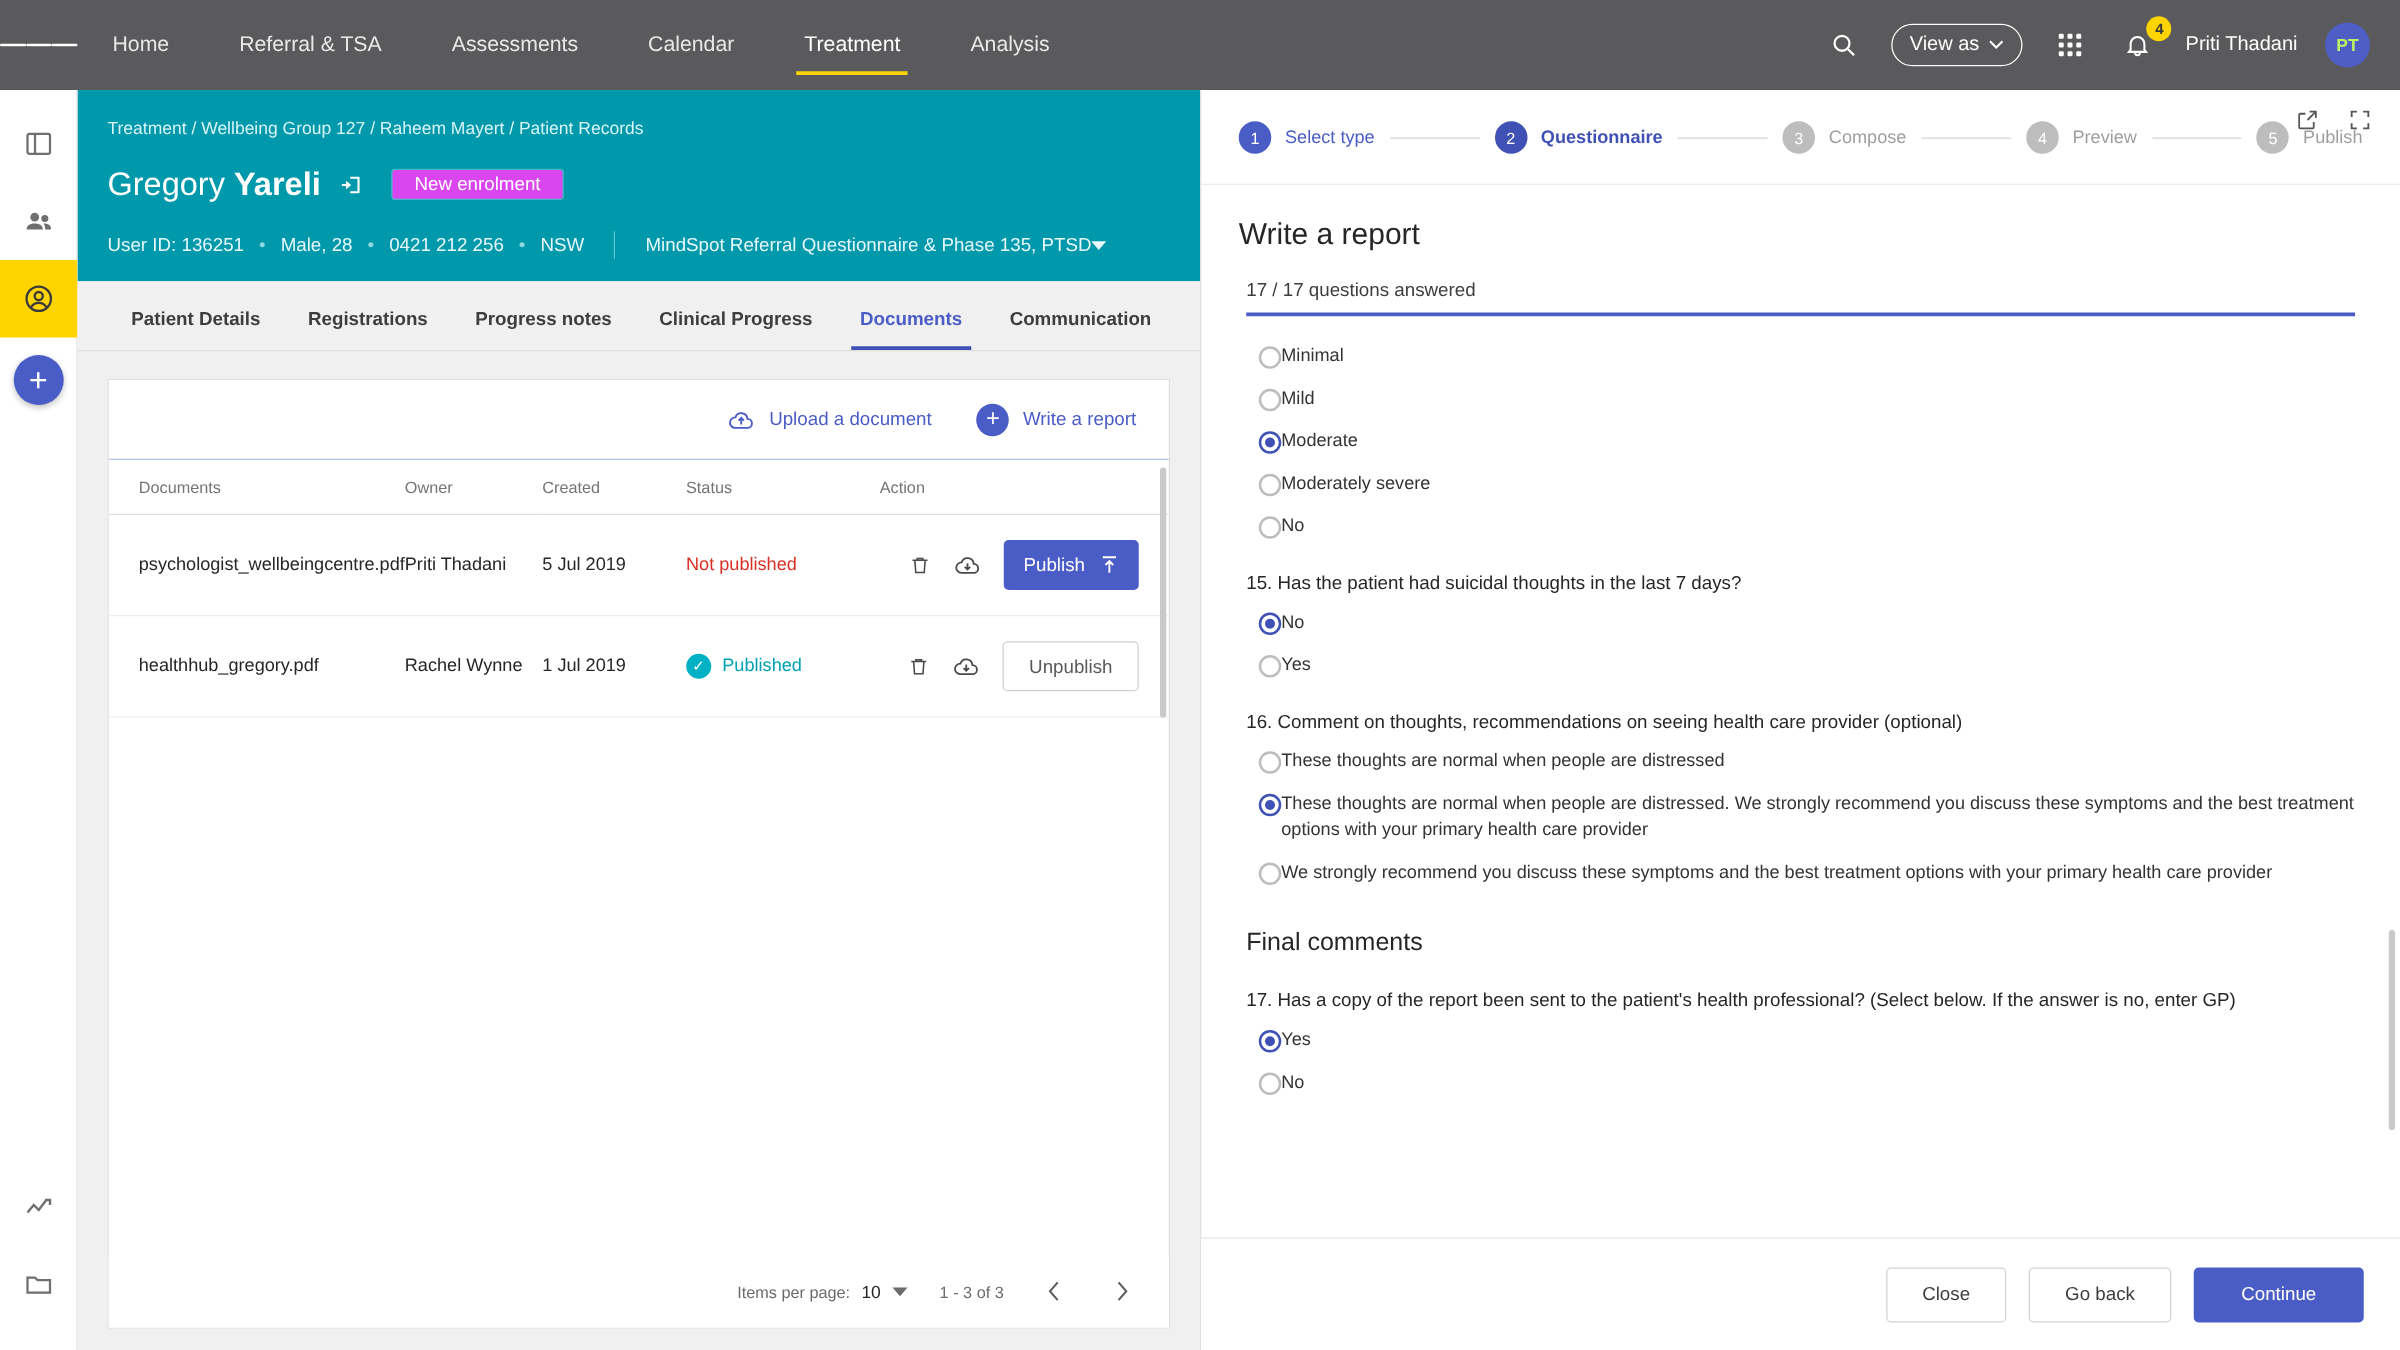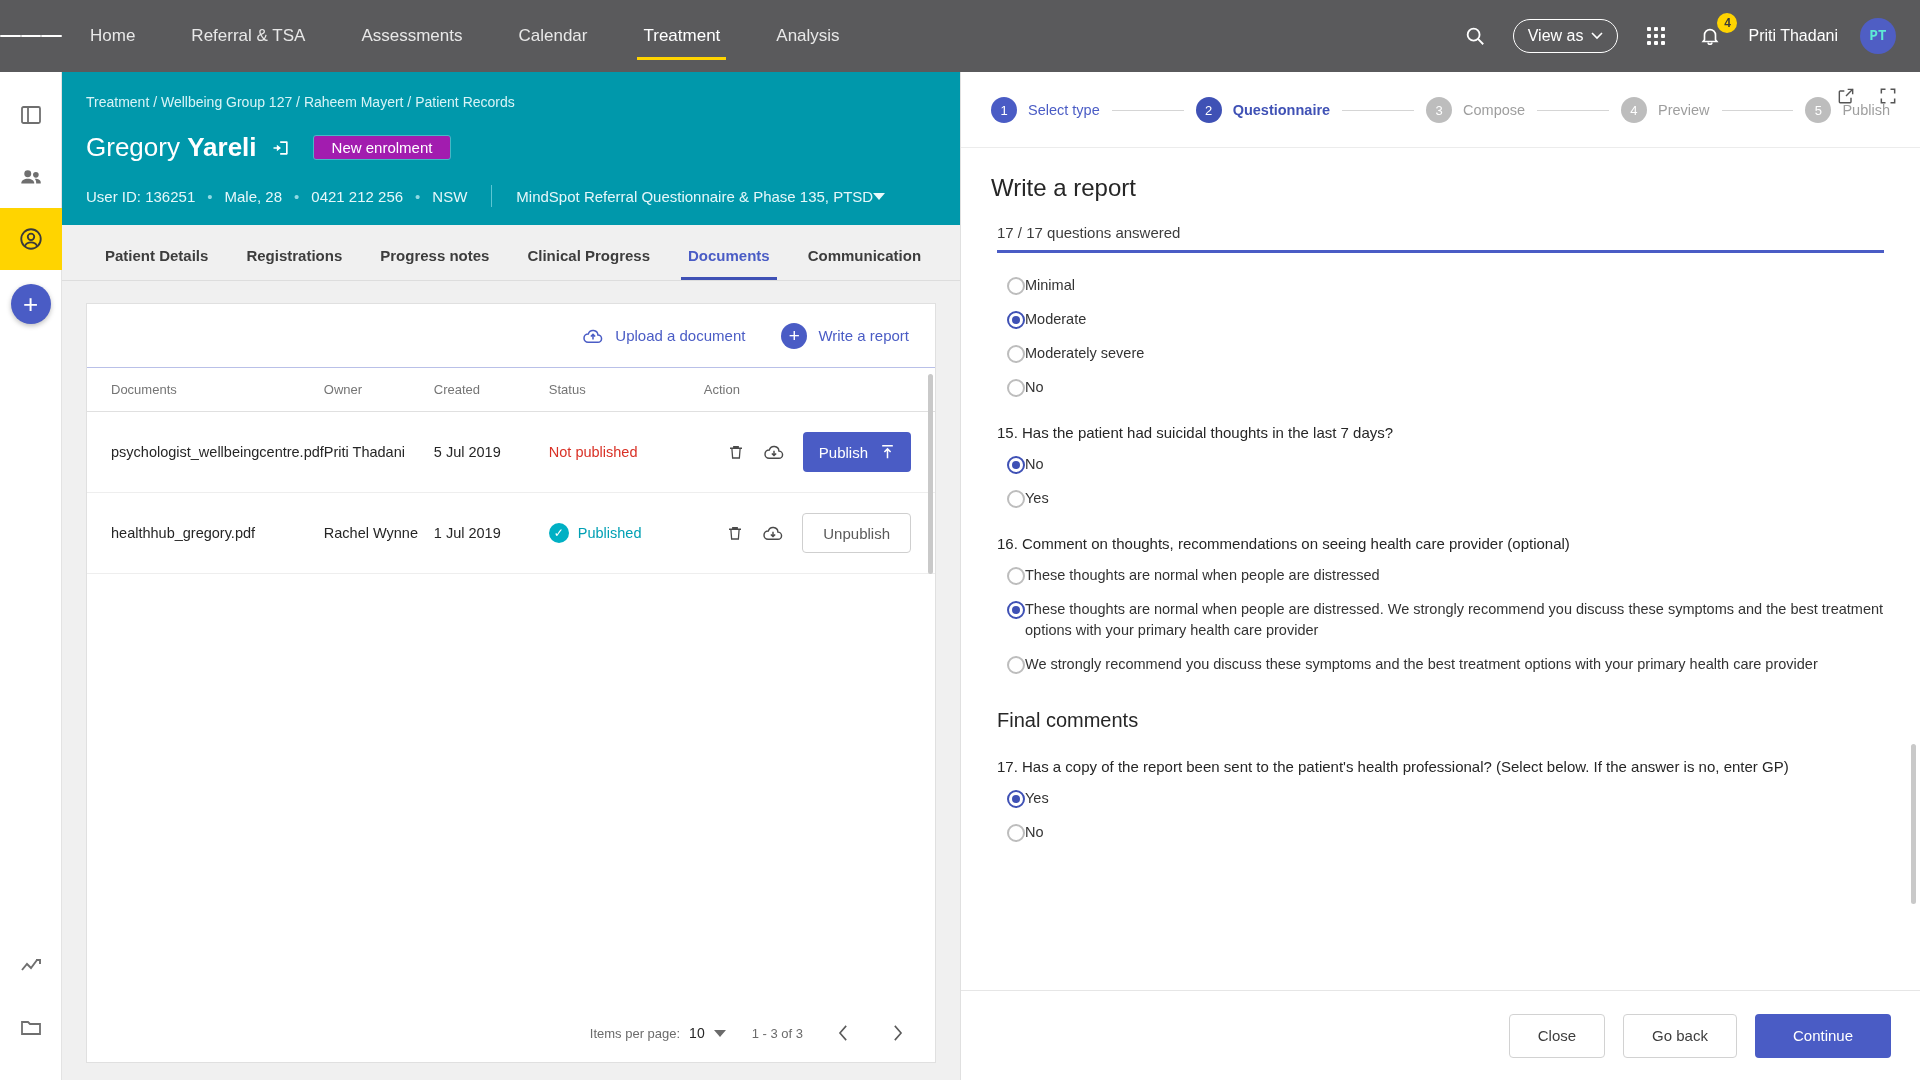--- a/index.html
+++ b/index.html
@@ -38,22 +38,22 @@
   .grid-icon { display:grid; grid-template-columns:repeat(3,4px); grid-gap:3px; }
   .grid-icon i { width:4px; height:4px; background:#fff; border-radius:1px; display:block;}
   .bell-wrap { position:relative; cursor:pointer;}
   .badge {
     position:absolute; top:-7px; right:-11px; min-width:20px; height:20px; border-radius:10px;
     background:#ffd400; color:#3a3a3a; font-size:12px; font-weight:bold;
     display:flex; align-items:center; justify-content:center; padding:0 4px;
   }
   .username { color:#fff; font-size:16px; white-space:nowrap; }
   .avatar {
-    width:36px; height:36px; border-radius:50%; background:#4f5ec4; color:#5eead4;
-    display:flex; align-items:center; justify-content:center; font-size:14px; font-weight:bold;font-family:Liberation Mono, monospace;
+    width:36px; height:36px; border-radius:50%; background:#4f5ec4; color:#bef264;
+    display:flex; align-items:center; justify-content:center; font-size:14px; font-weight:bold;
   }
 
   
   .rail {
     position:absolute; left:0; top:72px; width:62px; height:1008px;
     background:#ffffff; border-right:1px solid #e3e3e3;
     display:flex; flex-direction:column; align-items:center; padding-top:12px;
   }
   .rail-item {
     width:62px; height:62px; display:flex; align-items:center; justify-content:center;
@@ -72,21 +72,21 @@
     position:absolute; left:62px; top:72px; width:898px; height:1008px;
     background:#f0f0f0; overflow:hidden;
   }
   .patient-hero { background:#0098ab; padding:22px 24px 18px 24px; }
   .breadcrumb { color:#d8f4f7; font-size:14px; margin-bottom:22px; }
   .hero-row1 { display:flex; align-items:center; gap:14px; }
   .pname { color:#fff; font-size:26px; font-weight:400; }
   .pname b { font-weight:bold; }
   .login-icon { color:#fff; font-size:19px; cursor:pointer; display:flex; align-items:center;}
   .enrol-btn {
-    background:#a21caf; border:1px solid #46b8c5; color:#fff; font-size:15px;
+    background:#d946ef; border:1px solid #46b8c5; color:#fff; font-size:15px;
     padding:3px 18px; border-radius:3px; cursor:pointer; margin-left:8px;
   }
   .hero-row2 { display:flex; align-items:center; color:#e5f7fa; font-size:15px; margin-top:22px; gap:12px;}
   .hero-row2 .sep { color:#8fd9e3; }
   .hero-row2 .divider { width:1px; height:22px; background:#5cc6d3; margin:0 12px; }
   .qsel { display:flex; align-items:center; cursor:pointer;justify-content:space-between; }
   .caret-down { width:0;height:0;border-left:6px solid transparent;border-right:6px solid transparent;border-top:7px solid #eaf9fb;}
 
   
   .tabrow { display:flex; align-items:flex-end; background:#f0f0f0; padding:0 24px; height:56px; border-bottom:1px solid #ddd;font-weight:bold;}
@@ -506,20 +506,24 @@
 
     <div class="rp-body">
       <div class="ans-count">17 / 17 questions answered</div>
       <div class="progress"></div>
 
       <div class="opt">
         <span class="radio"></span>
         <span class="txt">Minimal</span>
       </div>
       <div class="opt">
+        <span class="radio"></span>
+        <span class="txt">Mild</span>
+      </div>
+      <div class="opt">
         <span class="radio sel"></span>
         <span class="txt">Moderate</span>
       </div>
       <div class="opt">
         <span class="radio"></span>
         <span class="txt">Moderately severe</span>
       </div>
       <div class="opt">
         <span class="radio"></span>
         <span class="txt">No</span>

